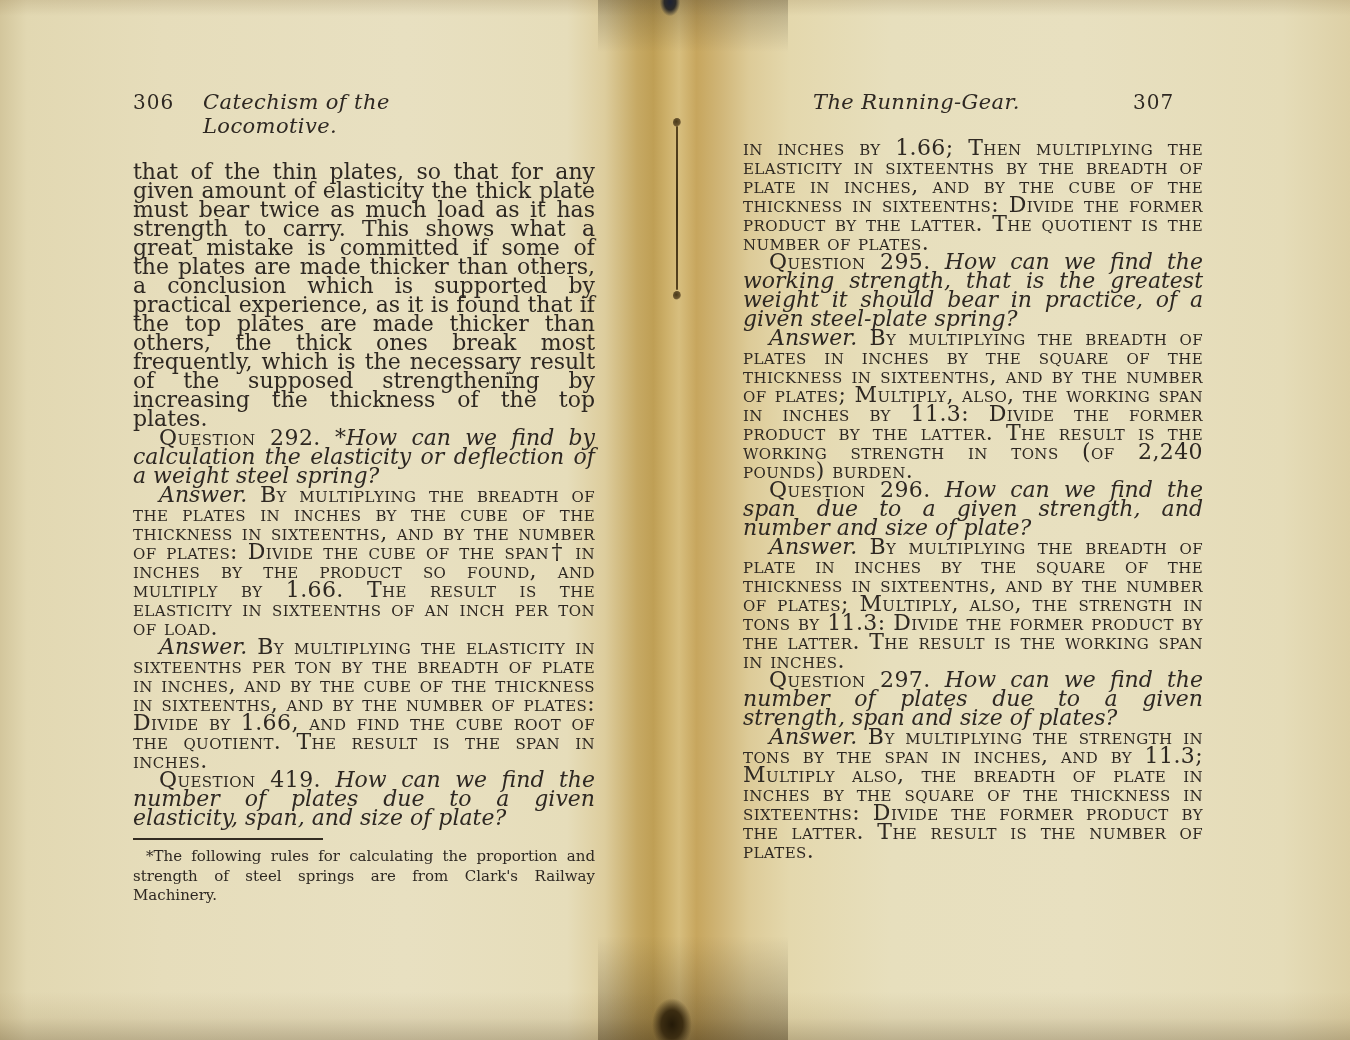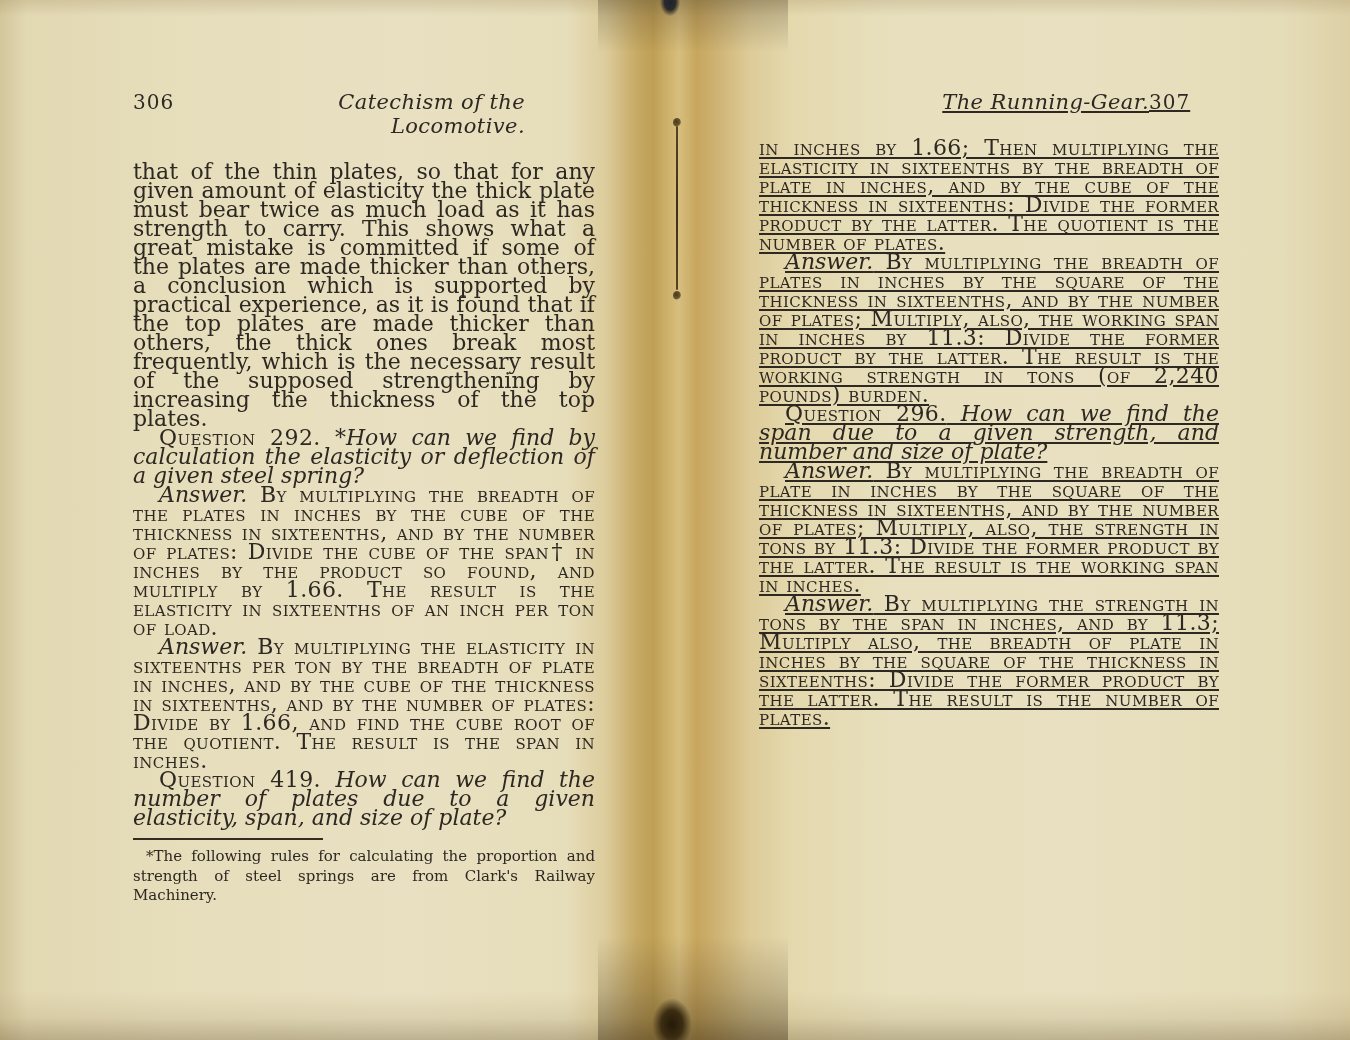--- a/index.html
+++ b/index.html
@@ -77,37 +77,37 @@
   }
 
   .page {
     position: absolute;
     top: 0;
     height: 1040px;
     box-sizing: border-box;
     padding-top: 90px;
   }
   .page-left  { left: 113px; width: 462px; margin-left: 20px; }
-  .page-right { left: 759px; width: 460px; text-decoration: underline; }
+  .page-right { left: 743px; width: 460px; }
 
   .page-header {
     display: flex;
     align-items: baseline;
     margin-bottom: 24px;
   }
   .page-num {
     font-size: 20px;
     letter-spacing: 1px;
     width: 70px;
     flex: 0 0 auto;
   }
   .page-num.right { text-align: left; }
   .running-title {
     flex: 1 1 auto;
-    text-align: right;
+    text-align: left;
     font-style: italic;
     font-size: 21px;
     letter-spacing: 0.4px;
   }
 
   .page-body {
     font-size: 22px;
     line-height: 19px;
   }
   .para {
@@ -146,40 +146,42 @@
   <div class="gutter-bottom-mark"></div>
 
   <div class="page page-left">
     <div class="page-header">
       <span class="page-num">306</span>
       <span class="running-title">Catechism of the Locomotive.</span>
       <span class="page-num right"></span>
     </div>
     <div class="page-body">
         <p class="para"><span class="r">that of the thin plates, so that for any given amount of elasticity the thick plate must bear twice as much load as it has strength to carry.  This shows what a great mistake is committed if some of the plates are made thicker than others, a conclusion which is supported by practical experience, as it is found that if the top plates are made thicker than others, the thick ones break most frequently, which is the necessary result of the supposed strengthening by increasing the thickness of the top plates.</span></p>
-        <p class="para indent"><span class="sc">Question 292.</span><span class="r"> *</span><span class="i">How can we find by calculation the elasticity or deflection of a given steel spring?</span></p>
+        <p class="para indent"><span class="sc">Question 292.</span><span class="r"> *</span><span class="i">How can we find by calculation the elasticity or deflection of a weight steel spring?</span></p>
         <p class="para indent"><span class="i">Answer.</span><span class="sc"> By multiplying the breadth of the plates in inches by the cube of the thickness in sixteenths, and by the number of plates: Divide the cube of the span† in inches by the product so found, and multiply by 1.66.  The result is the elasticity in sixteenths of an inch per ton of load.</span></p>
         <p class="para indent"><span class="i">Answer.</span><span class="sc"> By multiplying the elasticity in sixteenths per ton by the breadth of plate in inches, and by the cube of the thickness in sixteenths, and by the number of plates: Divide by 1.66, and find the cube root of the quotient.  The result is the span in inches.</span></p>
         <p class="para indent"><span class="sc">Question 419.</span><span class="i"> How can we find the number of plates due to a given elasticity, span, and size of plate?</span></p>
       </div>
     <hr class="footnote-rule">
     <div class="footnotes">
       <p>*The following rules for calculating the proportion and strength of steel springs are from Clark's Railway Machinery.</p>
 
     </div>
   </div>
 
   <div class="page page-right">
     <div class="page-header">
       <span class="page-num"></span>
       <span class="running-title">The Running-Gear.</span>
       <span class="page-num right">307</span>
     </div>
     <div class="page-body">
         <p class="para"><span class="sc">in inches by 1.66; Then multiplying the elasticity in sixteenths by the breadth of plate in inches, and by the cube of the thickness in sixteenths: Divide the former product by the latter.  The quotient is the number of plates.</span></p>
+        <p class="para indent"><span class="sc">Question 295.</span><span class="i"> How can we find the working strength, that is the greatest weight it should bear in practice, of a given steel-plate spring?</span></p>
         <p class="para indent"><span class="i">Answer.</span><span class="sc"> By multiplying the breadth of plates in inches by the square of the thickness in sixteenths, and by the number of plates; Multiply, also, the working span in inches by 11.3: Divide the former product by the latter.  The result is the working strength in tons (of 2,240 pounds) burden.</span></p>
         <p class="para indent"><span class="sc">Question 296.</span><span class="i"> How can we find the span due to a given strength, and number and size of plate?</span></p>
         <p class="para indent"><span class="i">Answer.</span><span class="sc"> By multiplying the breadth of plate in inches by the square of the thickness in sixteenths, and by the number of plates; Multiply, also, the strength in tons by 11.3: Divide the former product by the latter.  The result is the working span in inches.</span></p>
+        <p class="para indent"><span class="sc">Question 297.</span><span class="i"> How can we find the number of plates due to a given strength, span and size of plates?</span></p>
         <p class="para indent"><span class="i">Answer.</span><span class="sc"> By multiplying the strength in tons by the span in inches, and by 11.3; Multiply also, the breadth of plate in inches by the square of the thickness in sixteenths: Divide the former product by the latter.  The result is the number of plates.</span></p>
       </div>
   </div>
 
 </div>
 
 </body></html>

